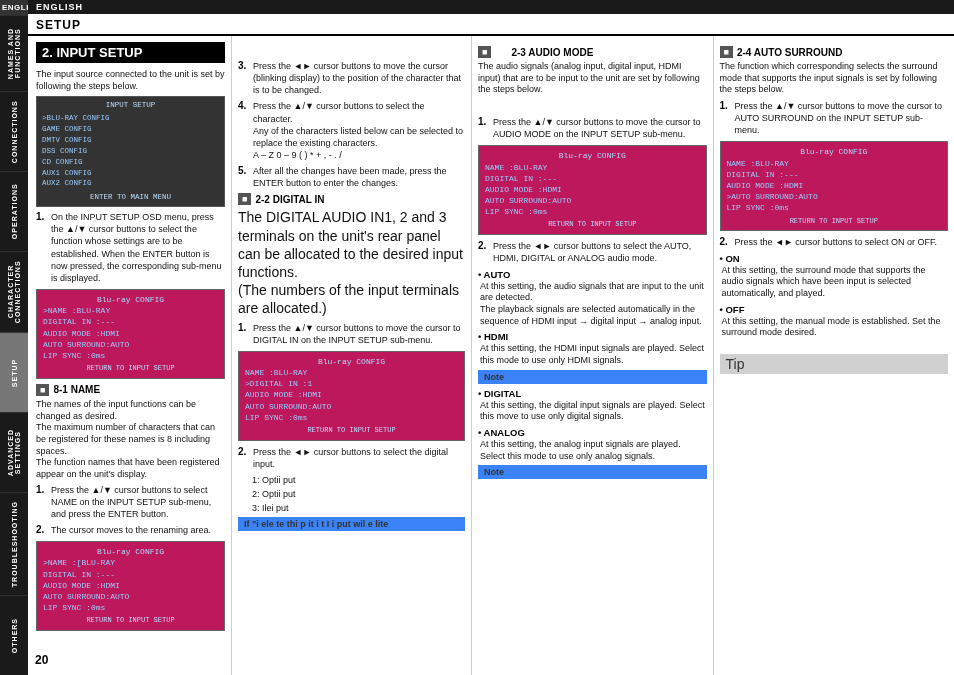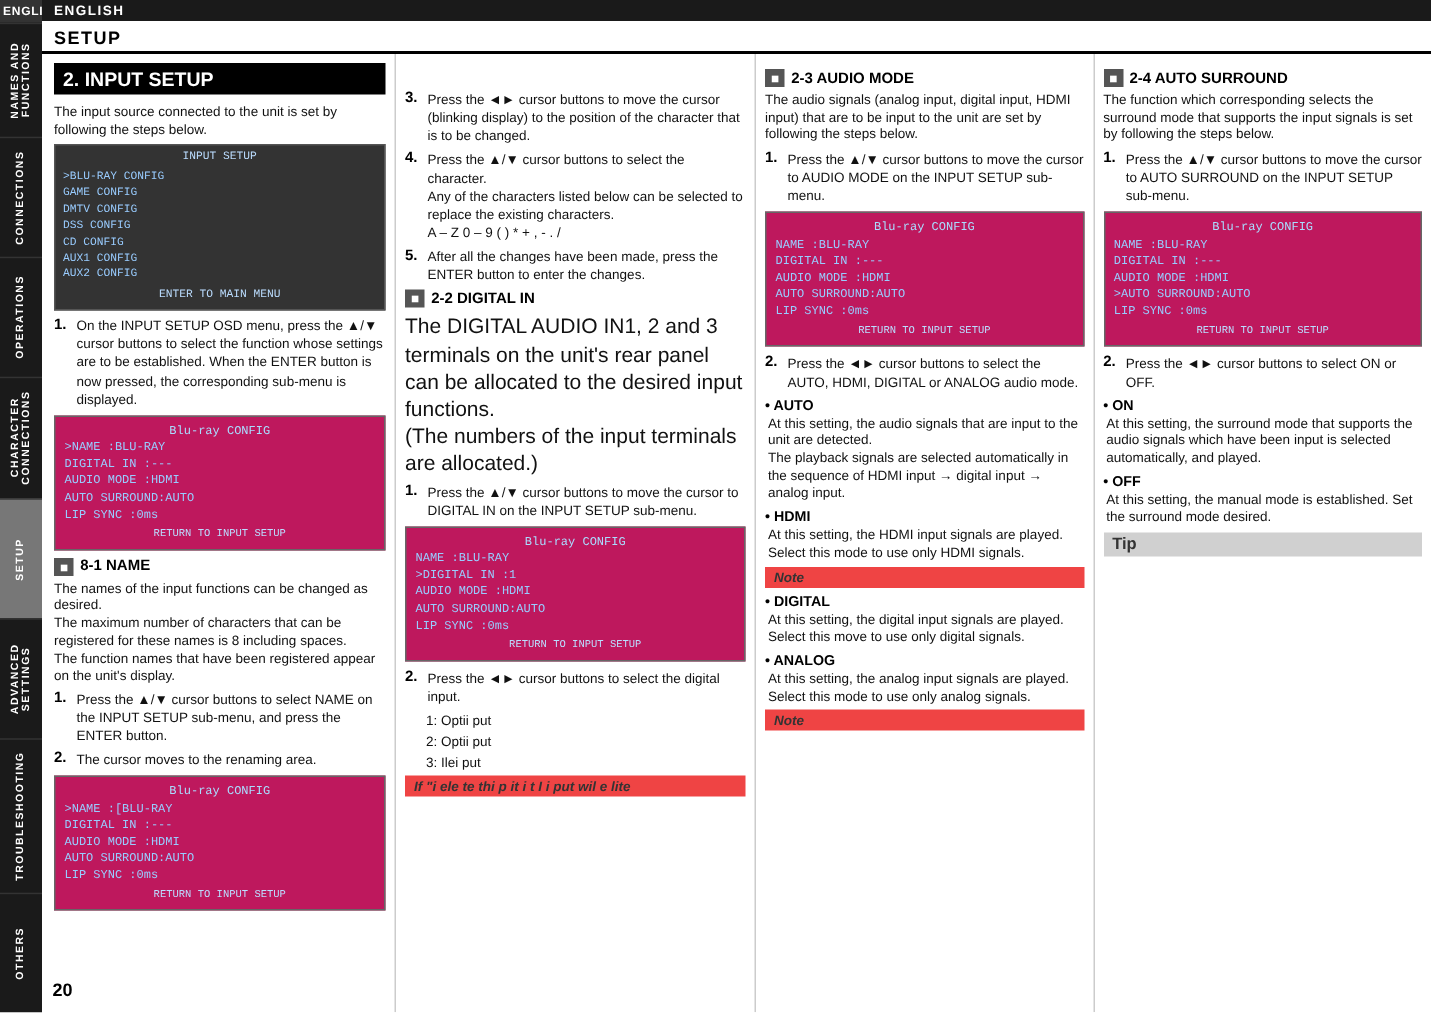--- a/index.html
+++ b/index.html
@@ -85,21 +85,21 @@
 
     
     .content {
       display: flex;
       flex: 1;
       overflow: hidden;
     }
 
     
     .col-left {
-      width: 236px;
+      width: 204px;
       padding: 6px 6px 6px 8px;
       border-right: 1px solid #ccc;
       flex-shrink: 0;
       overflow: hidden;
     }
 
     
     .col-mid {
       width: 240px;
       padding: 6px 6px;
@@ -194,35 +194,34 @@
     .bullet-text {
       font-size: 9px;
       line-height: 1.3;
       color: #111;
       margin-left: 2px;
       margin-bottom: 3px;
     }
 
     
     .note-box {
-      background: #ef4444;
+      background: #3b82f6;
       color: #333;
       font-size: 9px;
-      font-style: italic;
       padding: 2px 6px;
       margin: 3px 0;
       font-weight: bold;
     }
     .tip-box {
       background: #d0d0d0;
       color: #333;
-      font-size: 11px;
+      font-size: 14px;
       padding: 2px 6px;
-      margin: 4px 0;
-      font-weight: bold;
+      margin: 15px 0;
+      font-weight: normal;
     }
 
     
     .page-num {
       position: absolute;
       bottom: 8px;
       left: 35px;
       font-size: 12px;
       font-weight: bold;
     }
@@ -399,24 +398,24 @@
 
       <div class="note-box">If "i   ele te  thi p it   i t I
 i put wil e  lite</div>
     </div>
 
     <div class="col-right-container">
 
       <div class="col-right1">
         <div class="sub-section">
           <span class="sub-box">■</span>
-          <span style="font-weight:bold; font-size:10px;">2-3 AUDIO MODE</span>
-        </div>
-
-        <p class="num-text" style="font-size:9px; line-height:1.3; margin-bottom:4px;">The audio signals (analog input, digital input, HDMI input) that are to be input to the unit are set by following the steps below.</p>
+          <span style="font-weight:bold; font-size:10px;margin-left:16px;">2-3 AUDIO MODE</span>
+        </div>
+
+        <p class="num-text" style="font-size:9px; line-height:1.3; margin-bottom:20px;">The audio signals (analog input, digital input, HDMI input) that are to be input to the unit are set by following the steps below.</p>
 
         <div class="num-item">
           <span class="num">1.</span>
           <span class="num-text">Press the ▲/▼ cursor buttons to move the cursor to AUDIO MODE on the INPUT SETUP sub-menu.</span>
         </div>
 
         <div class="screen-block">
           <div class="title-row">Blu-ray CONFIG</div>
           <div>NAME        :BLU-RAY</div>
           <div>DIGITAL IN  :---</div>

